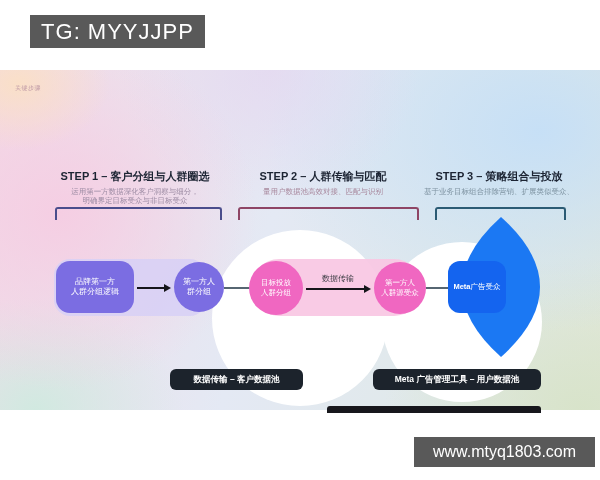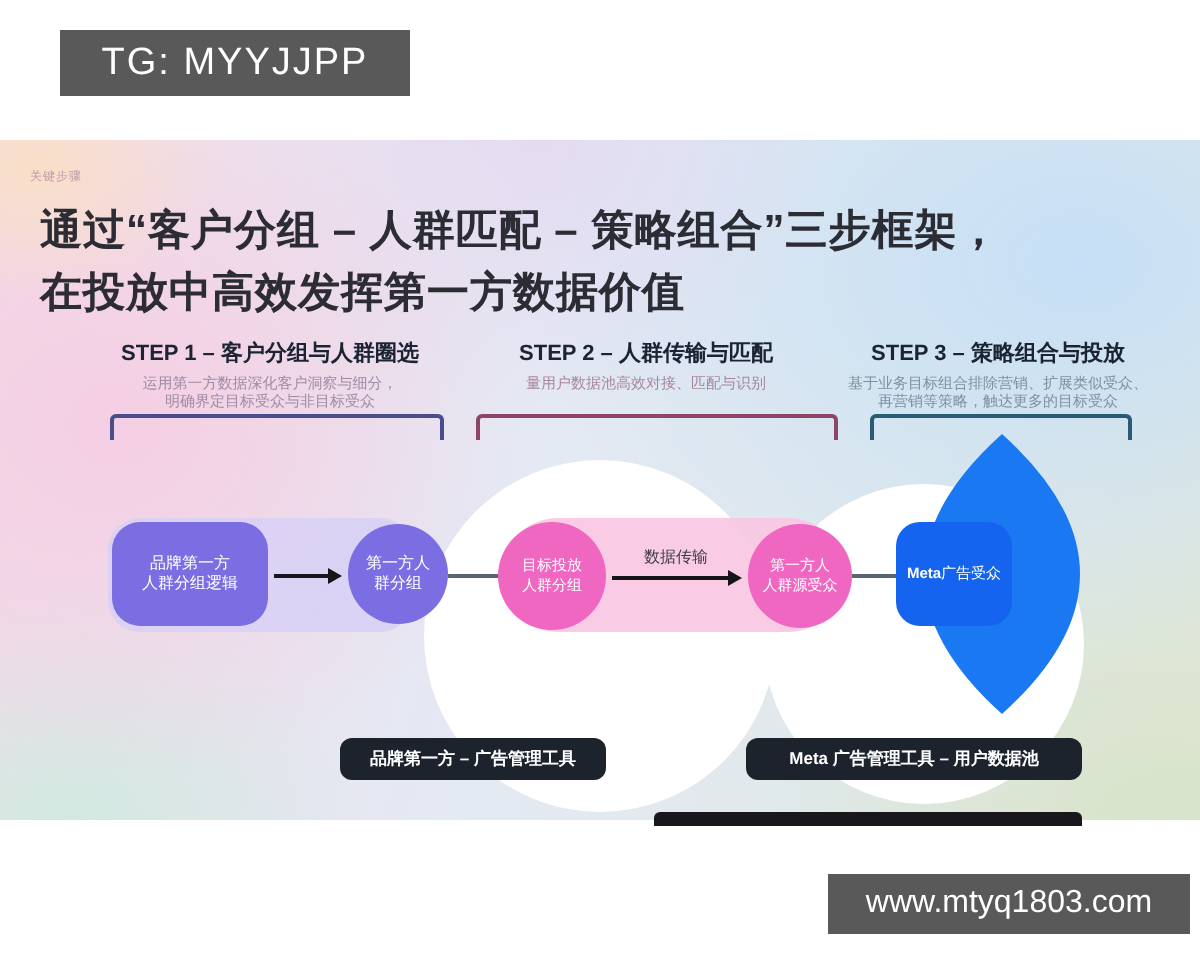--- a/index.html
+++ b/index.html
@@ -1,21 +1,21 @@
 <!DOCTYPE html>
 <html><head>
 <meta charset="utf-8">
 <style>
   html,body{margin:0;padding:0;background:#fff;}
   #page{position:relative;width:600px;height:480px;background:#ffffff;overflow:hidden;
         font-family:"Liberation Sans","DejaVu Sans",sans-serif;}
 
   
   .badge{position:absolute;background:#595959;color:#ffffff;display:flex;align-items:center;justify-content:center;}
-  .badge.tg{left:30px;top:15px;width:175px;height:33px;font-size:19px;letter-spacing:1px;}
+  .badge.tg{left:30px;top:15px;width:175px;height:33px;font-size:22px;letter-spacing:1px;}
   .badge.site{left:414px;top:437px;width:181px;height:30px;font-size:16px;}
 
   
   .slide{position:absolute;left:0;top:70px;width:600px;height:340px;
     background:
       radial-gradient(55% 70% at 3% 4%, rgba(250,224,198,.95), rgba(250,224,198,0) 28%),
       radial-gradient(60% 95% at 10% 42%, rgba(246,204,226,.9), rgba(246,204,226,0) 55%),
       radial-gradient(50% 80% at 45% 0%, rgba(228,214,240,.7), rgba(228,214,240,0) 50%),
       radial-gradient(75% 95% at 90% 18%, rgba(197,223,247,.95), rgba(197,223,247,0) 62%),
       radial-gradient(45% 60% at 6% 100%, rgba(206,234,223,.9), rgba(206,234,223,0) 55%),
@@ -83,43 +83,38 @@
 <body>
 
 <div id="page">
 
   <div class="badge tg">TG: MYYJJPP</div>
 
   <div class="slide">
 
     <div class="eyebrow">关键步骤</div>
 
-    <div class="title">
-      <div>通过“客户分组 – 人群匹配 – 策略组合”三步框架，</div>
-      <div>在投放中高效发挥第一方数据价值</div>
-    </div>
 
     <div class="step-col" style="left:33px;width:204px;">
       <div class="step-h">STEP 1 – 客户分组与人群圈选</div>
       <div class="step-d d1">
         <div>运用第一方数据深化客户洞察与细分，</div>
         <div>明确界定目标受众与非目标受众</div>
       </div>
     </div>
     <div class="step-col" style="left:231px;width:184px;">
       <div class="step-h">STEP 2 – 人群传输与匹配</div>
       <div class="step-d d2">
         <div>量用户数据池高效对接、匹配与识别</div>
       </div>
     </div>
     <div class="step-col" style="left:420px;width:158px;">
       <div class="step-h">STEP 3 – 策略组合与投放</div>
       <div class="step-d d3">
         <div>基于业务目标组合排除营销、扩展类似受众、</div>
-        <div>再营销等策略，触达更多的目标受众</div>
       </div>
     </div>
 
     <div class="bracket b1"></div>
     <div class="bracket b2"></div>
     <div class="bracket b3"></div>
 
     <div class="wcircle wc1"></div>
     <div class="wcircle wc2"></div>
     <svg class="lens" width="86" height="142" viewBox="0 0 86 142">
@@ -149,21 +144,21 @@
     <div class="node pinkR">
       <div>第一方人</div>
       <div>人群源受众</div>
     </div>
     <div class="node metabox">
       <div>
         <span class="b">Meta</span><span>广告受众</span>
       </div>
     </div>
 
-    <div class="pill left">品牌第一方 – 广告管理工具</div>
+    <div class="pill left">数据传输 – 客户数据池</div>
     <div class="pill right">Meta 广告管理工具 – 用户数据池</div>
 
     <div class="footer-bar"></div>
   </div>
 
   <div class="badge site">www.mtyq1803.com</div>
 
 </div>
 
 </body></html>

